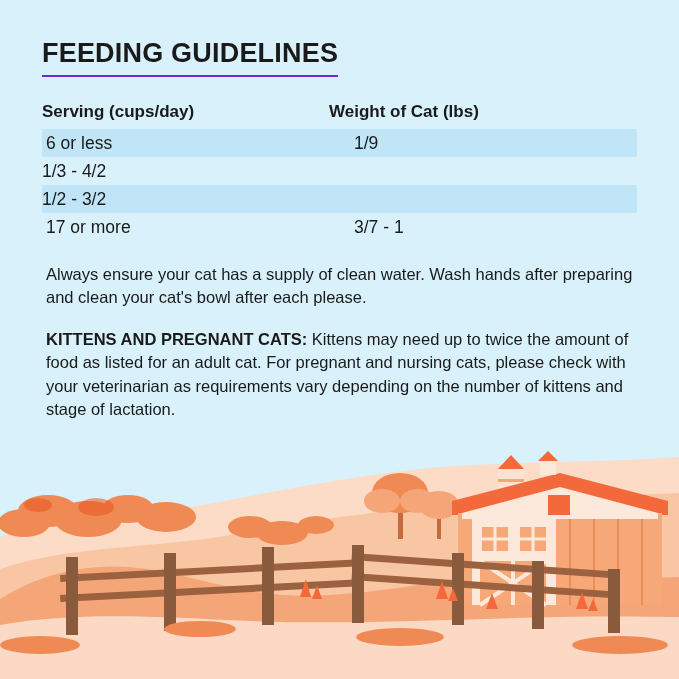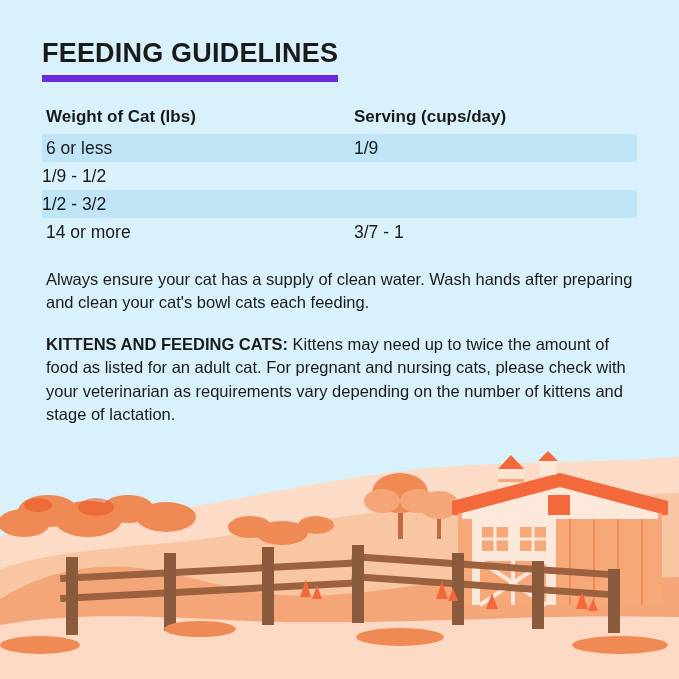--- a/index.html
+++ b/index.html
@@ -27,21 +27,21 @@
     z-index: 5;
   }
   .title {
     font-size: 27px;
     font-weight: bold;
     color: #1a1a1a;
     letter-spacing: 0.2px;
     margin: 0 0 6px 0;
     padding-bottom: 6px;
     display: inline-block;
-    border-bottom: 7px solid #6d28d9;
+    border-bottom: 2px solid #6d28d9;
   }
   .table {
     margin-top: 12px;
     width: 595px;
   }
   .row {
     display: flex;
     align-items: center;
     height: 28px;
   }
@@ -213,43 +213,43 @@
     </g>
   </svg>
 
   <div class="content">
 
     <h1 class="title">FEEDING GUIDELINES</h1>
 
     <div class="table">
 
       <div class="row head">
+        <div class="cell c2">Serving (cups/day)</div>
         <div class="cell c1">Weight of Cat (lbs)</div>
-        <div class="cell c2">Serving (cups/day)</div>
       </div>
 
       <div class="row shaded">
         <div class="cell c1">6 or less</div>
         <div class="cell c2">1/9</div>
       </div>
 
       <div class="row">
-        <div class="cell c2">1/9 - 1/2</div>
+        <div class="cell c2">1/3 - 4/2</div>
       </div>
 
       <div class="row shaded">
         <div class="cell c2">1/2 - 3/2</div>
       </div>
 
       <div class="row">
-        <div class="cell c1">14 or more</div>
+        <div class="cell c1">17 or more</div>
         <div class="cell c2">3/7 - 1</div>
       </div>
 
     </div>
 
-    <p class="para">Always ensure your cat has a supply of clean water. Wash hands after preparing and clean your cat's bowl cats each feeding.</p>
-
-    <p class="para second"><b>KITTENS AND FEEDING CATS:</b><span> Kittens may need up to twice the amount of food as listed for an adult cat. For pregnant and nursing cats, please check with your veterinarian as requirements vary depending on the number of kittens and stage of lactation.</span></p>
+    <p class="para">Always ensure your cat has a supply of clean water. Wash hands after preparing and clean your cat's bowl after each please.</p>
+
+    <p class="para second"><b>KITTENS AND PREGNANT CATS:</b><span> Kittens may need up to twice the amount of food as listed for an adult cat. For pregnant and nursing cats, please check with your veterinarian as requirements vary depending on the number of kittens and stage of lactation.</span></p>
 
   </div>
 
 </div>
 
 </body></html>

